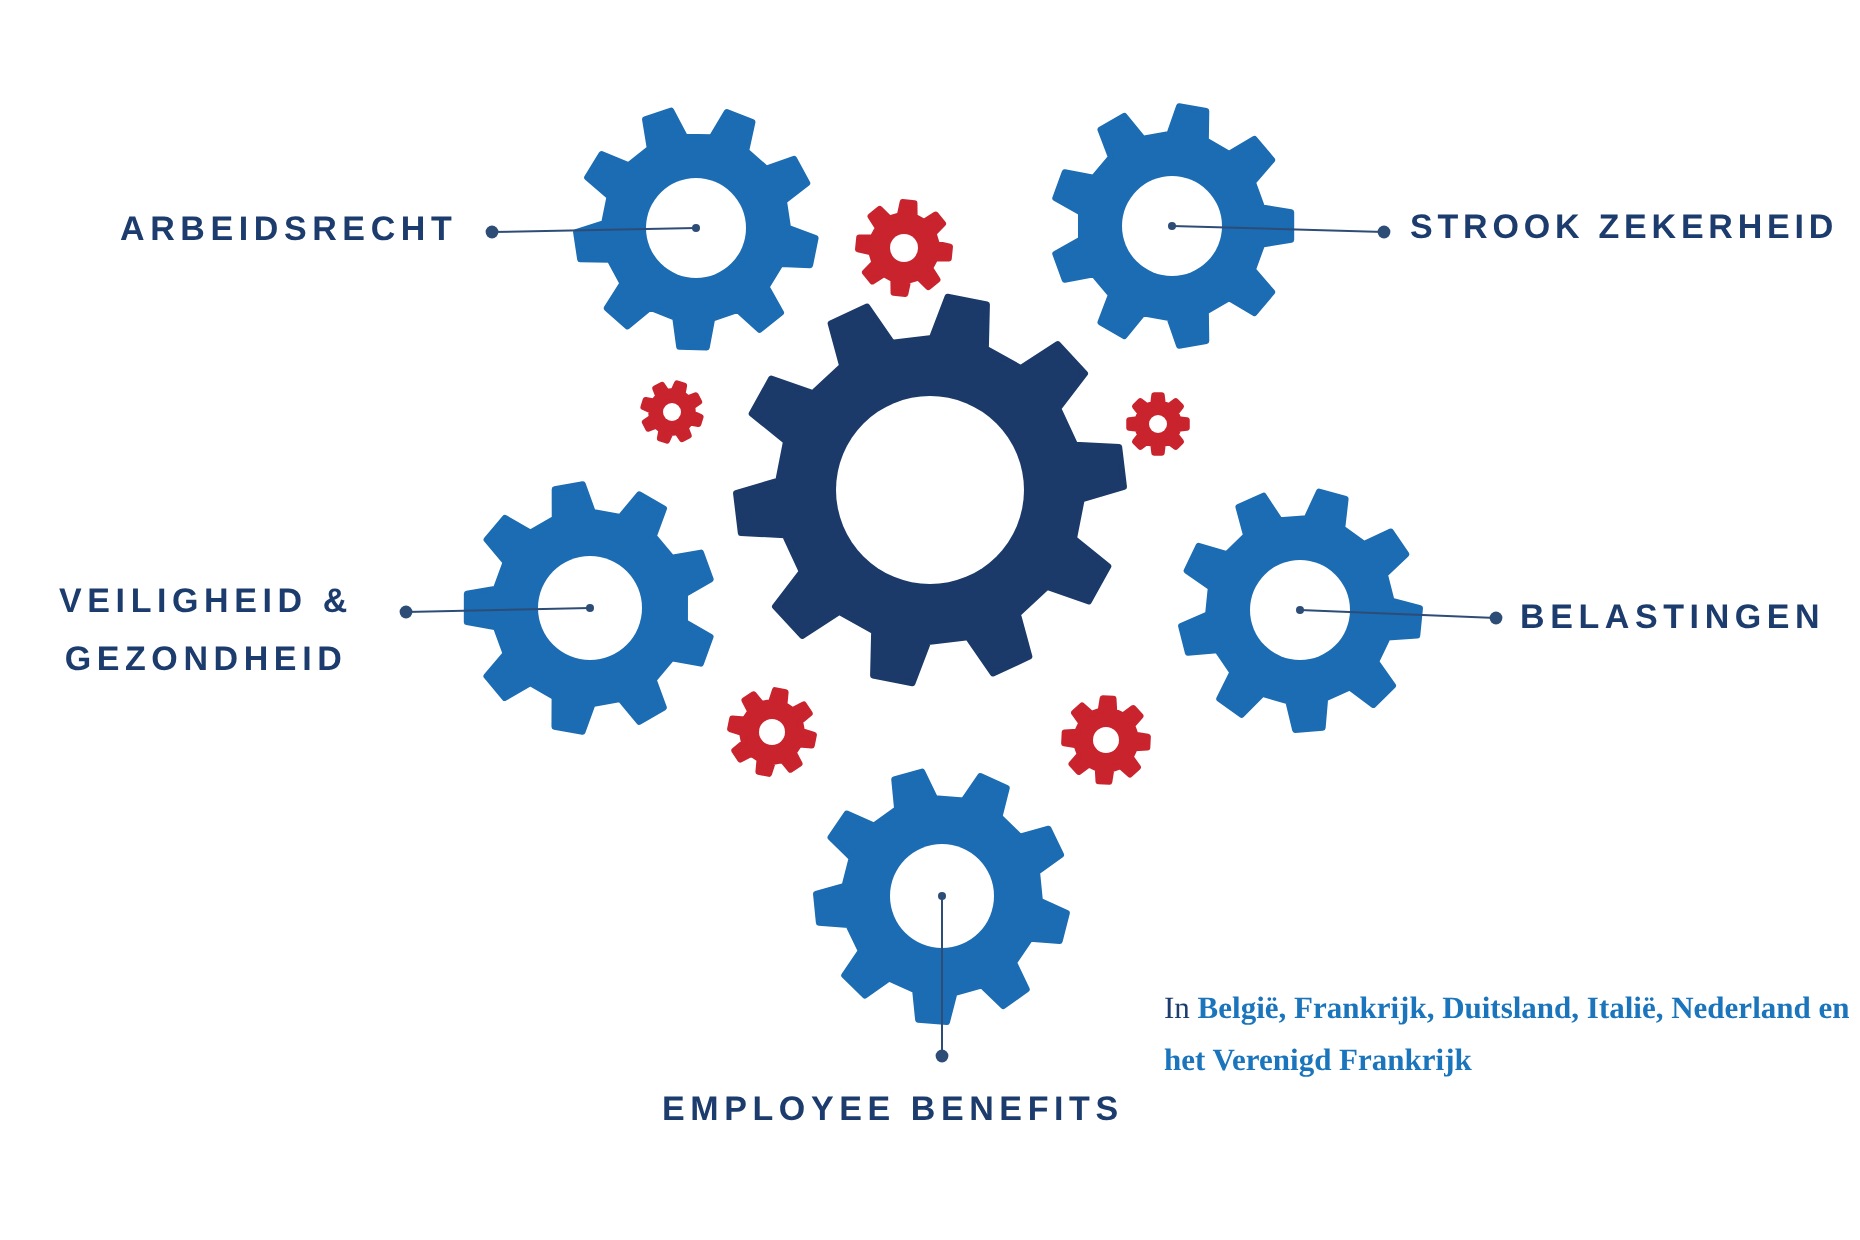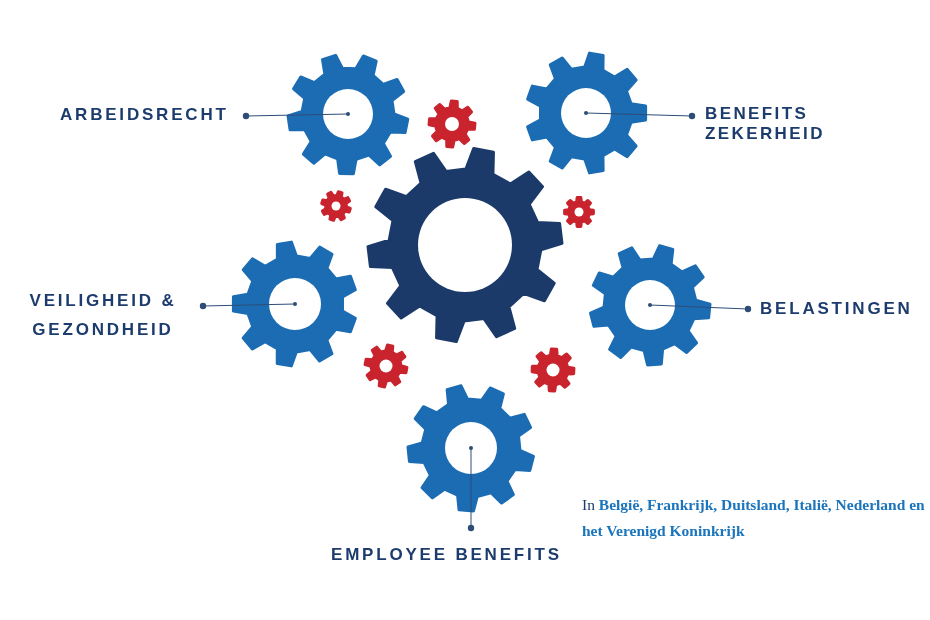--- a/index.html
+++ b/index.html
@@ -130,30 +130,30 @@
       </g>
       <g>
         <line x1="471" y1="448" x2="471" y2="528" stroke="#2d4d77" stroke-width="1"></line>
         <circle cx="471" cy="528" r="3.2" fill="#2d4d77"></circle>
         <circle cx="471" cy="448" r="2" fill="#2d4d77"></circle>
       </g>
     </svg>
 
   <div class="label" id="label-arbeidsrecht">ARBEIDSRECHT</div>
 
-  <div class="label" id="label-sociale">BENEFITS ZEKERHEID</div>
+  <div class="label" id="label-sociale">STROOK ZEKERHEID</div>
 
   <div class="label" id="label-veiligheid">VEILIGHEID &amp;
 GEZONDHEID</div>
 
   <div class="label" id="label-belastingen">BELASTINGEN</div>
 
   <div class="label" id="label-employee">EMPLOYEE BENEFITS</div>
 
 
   <div class="footnote">
     <div>
       <span class="fn-plain">In </span><span class="fn-bold">België, Frankrijk, Duitsland, Italië, Nederland en</span>
     </div>
-    <div class="fn-bold">het Verenigd Koninkrijk</div>
+    <div class="fn-bold">het Verenigd Frankrijk</div>
   </div>
 
 </div>
 
 </body></html>

